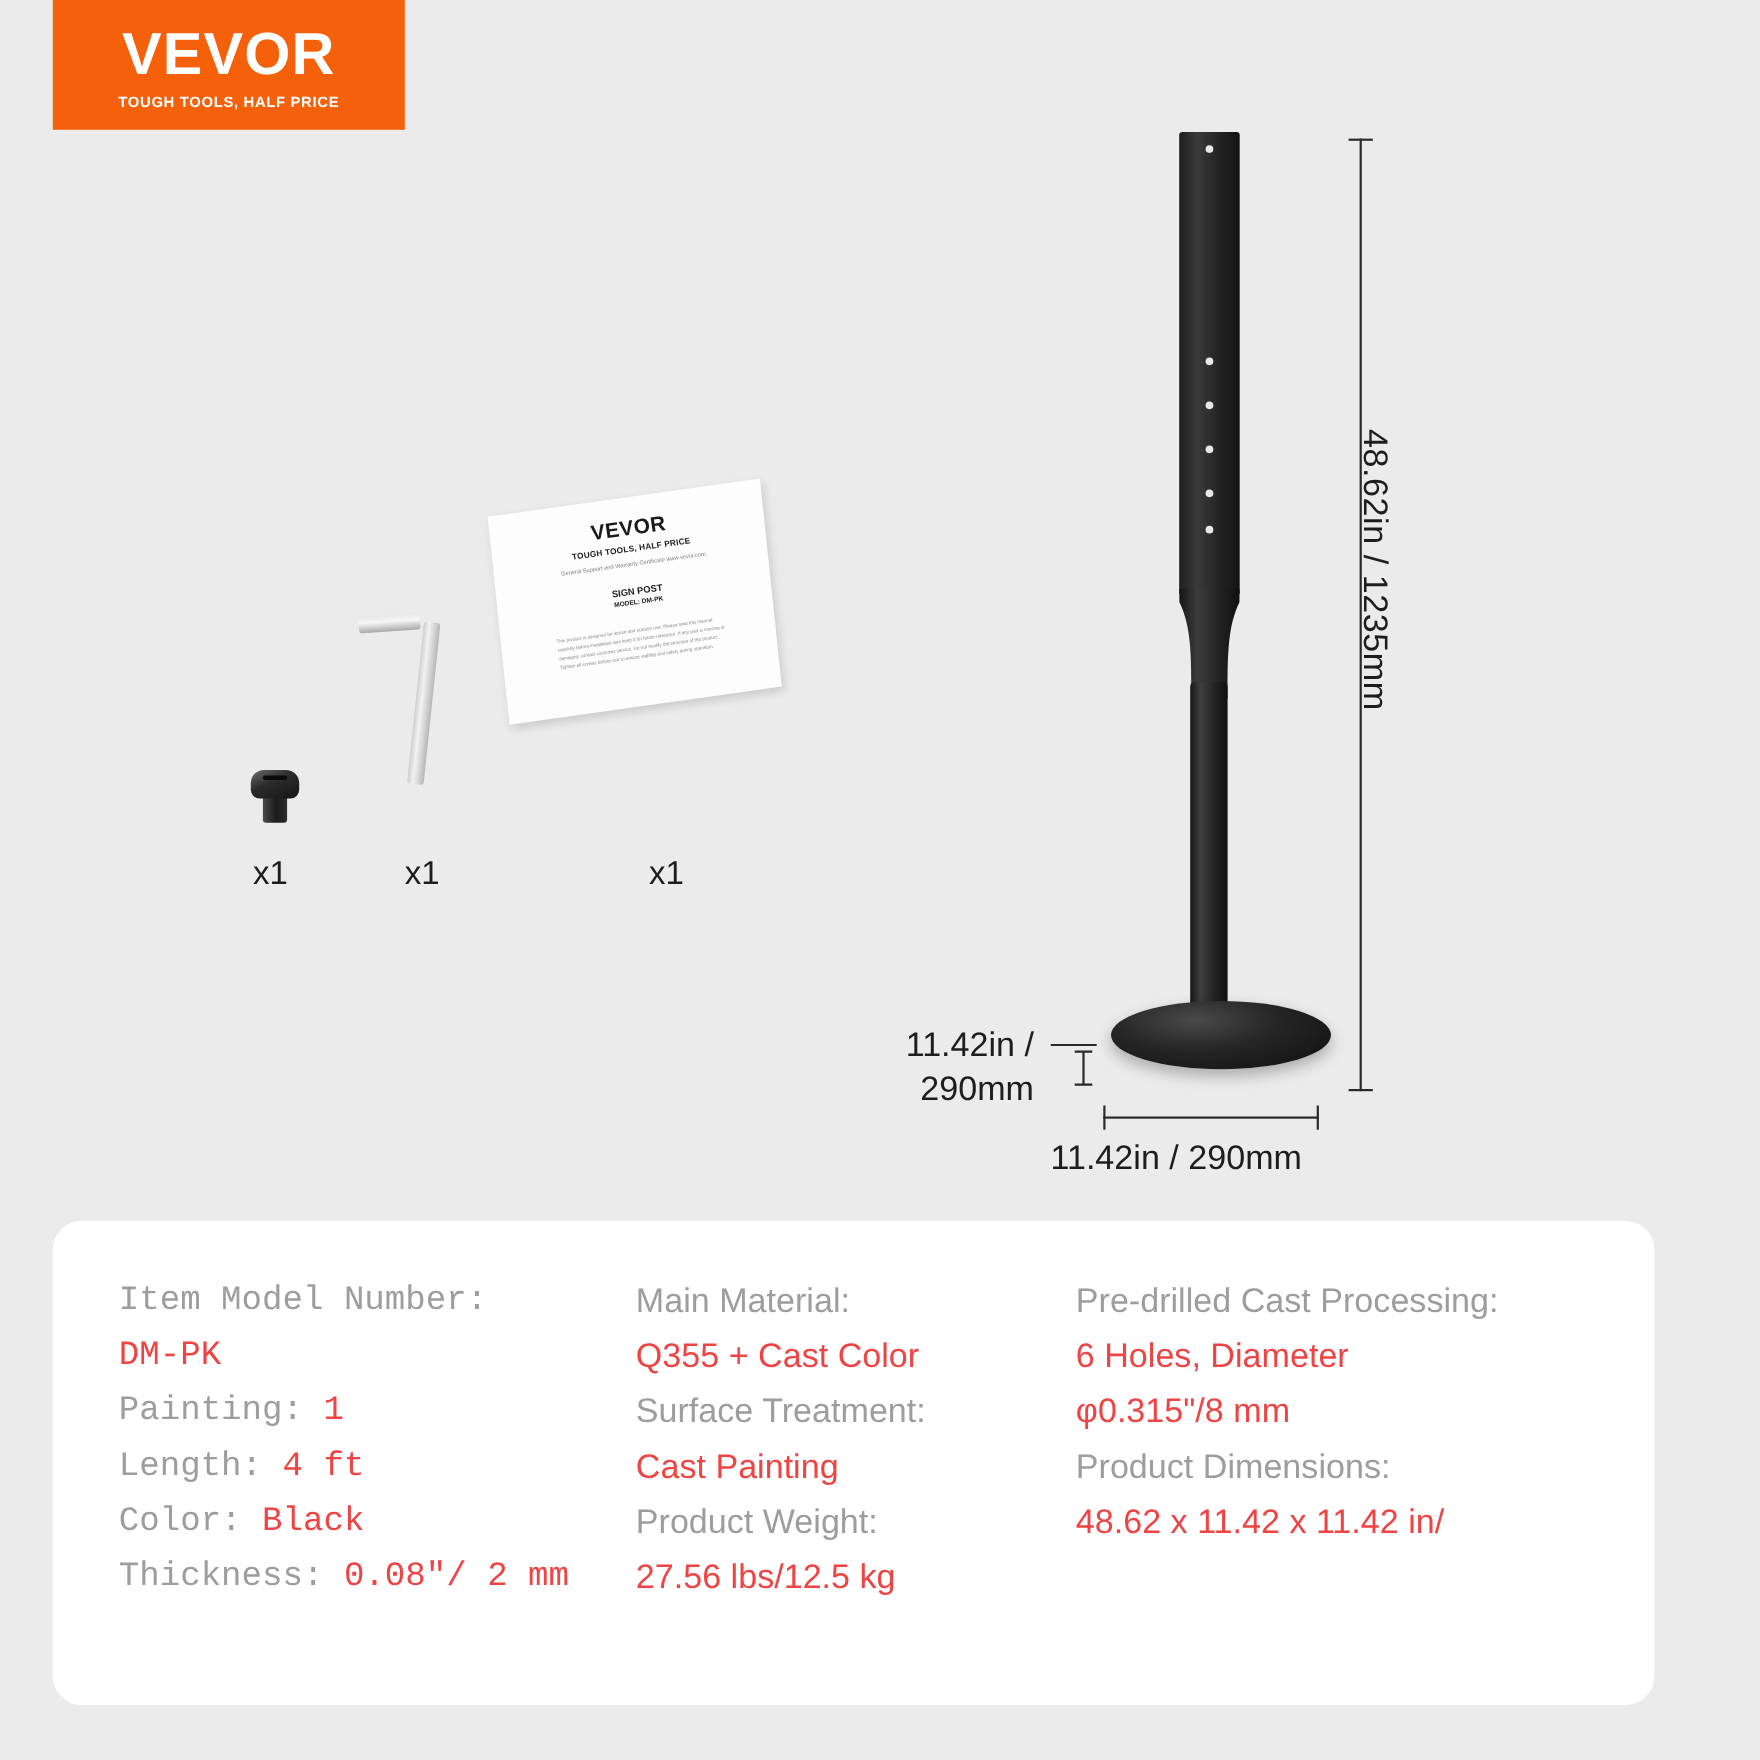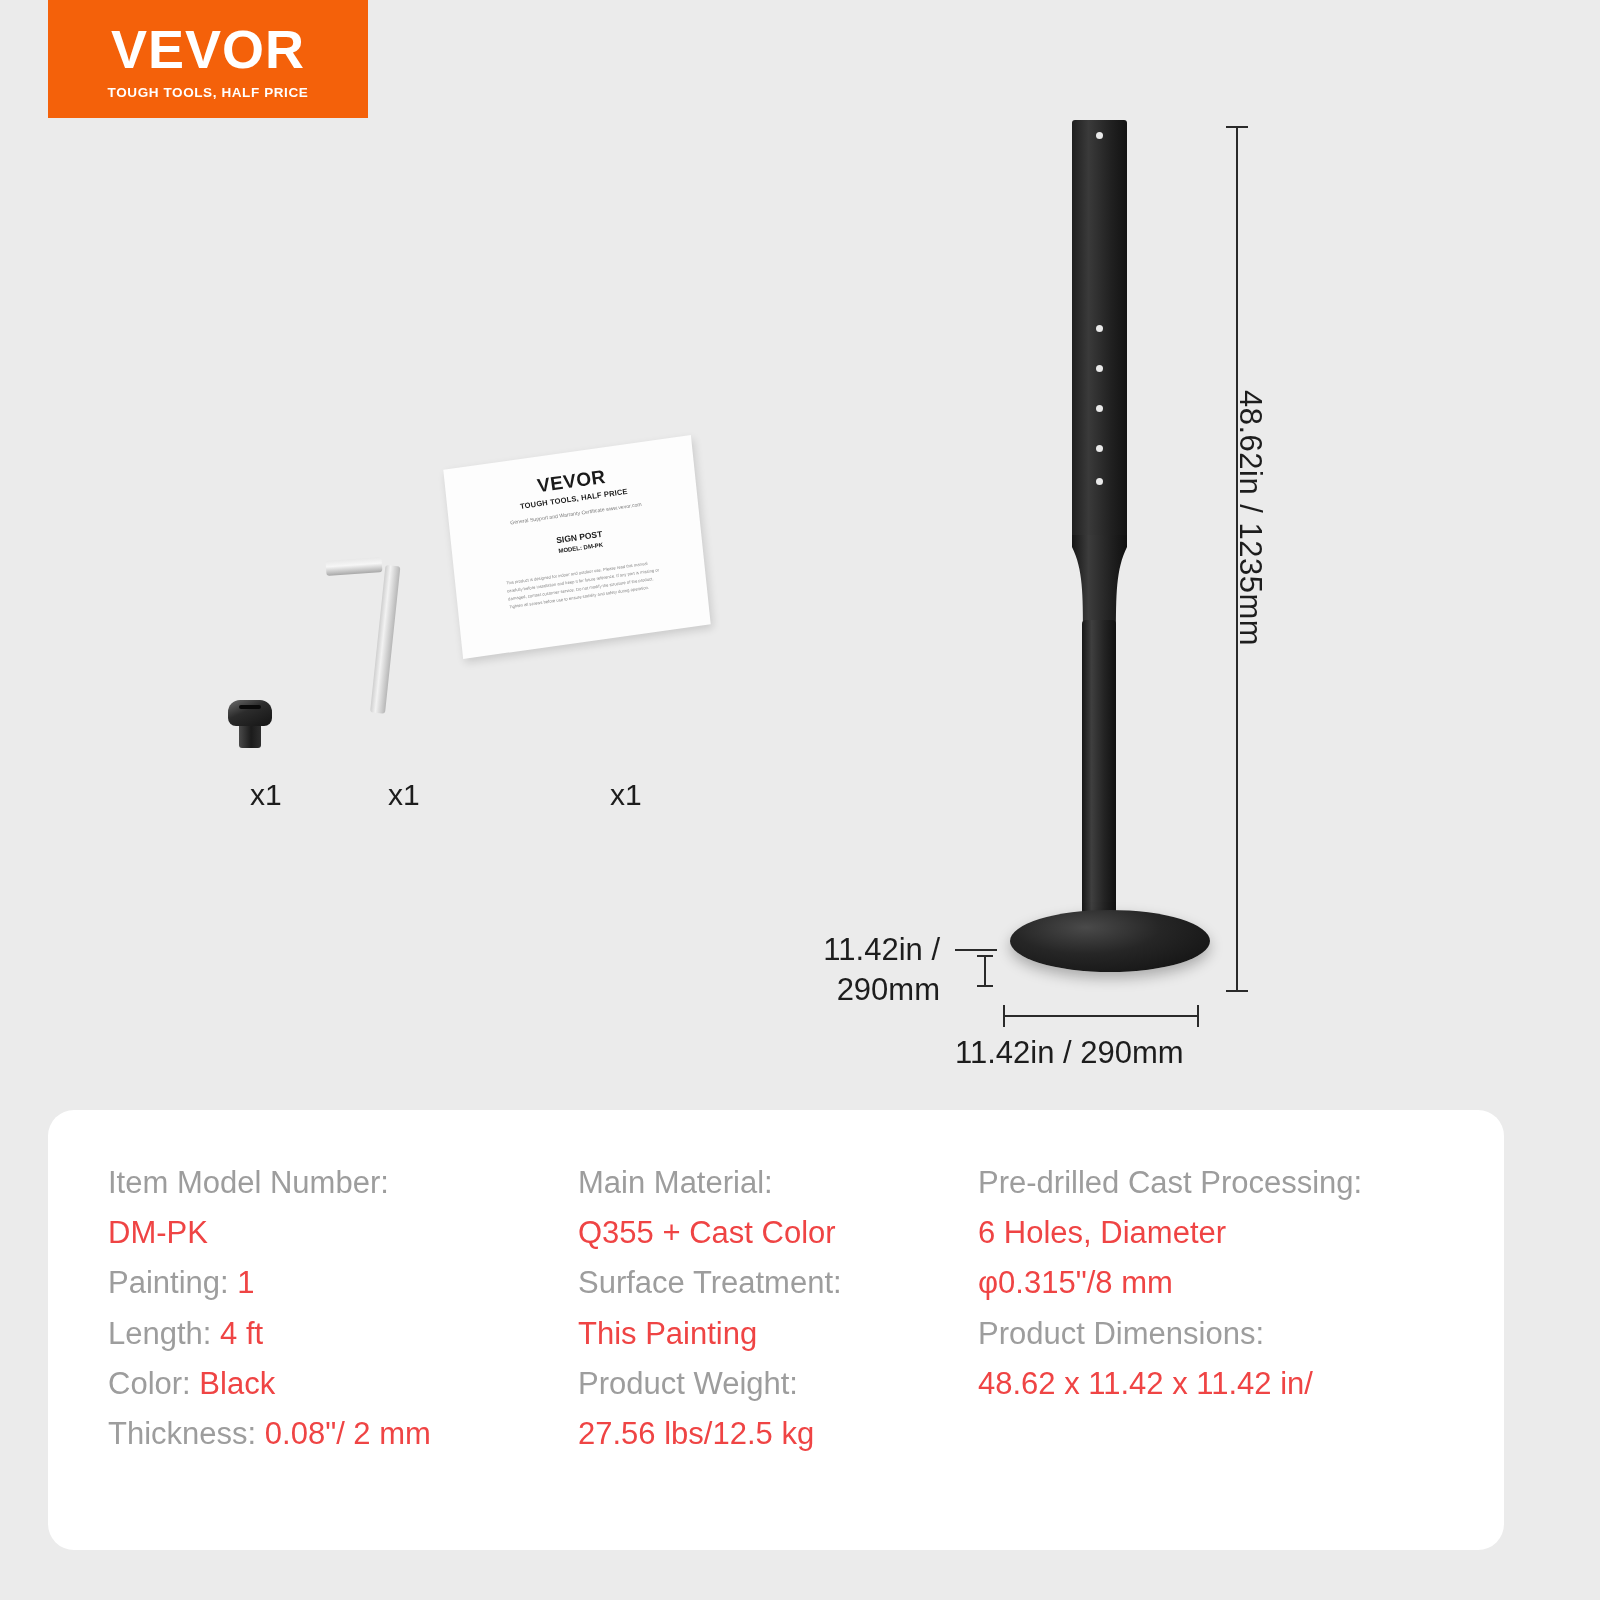--- a/index.html
+++ b/index.html
@@ -160,21 +160,20 @@
     color: #8a8a8a;
     line-height: 1.9;
     text-align: left;
     padding: 0 6px;
   }
 
   .qty {
     position: absolute;
     font-size: 30px;
     color: #1d1d1d;
-    margin-left: 20px;
   }
   .qty-1 { left: 230px; top: 778px; }
   .qty-2 { left: 368px; top: 778px; }
   .qty-3 { left: 590px; top: 778px; }
 
   
   .post-wrap {
     position: absolute;
     left: 1010px;
     top: 120px;
@@ -304,21 +303,21 @@
     height: 440px;
     background: #ffffff;
     border-radius: 26px;
     display: flex;
     padding: 48px 60px 0 60px;
     box-sizing: border-box;
   }
   .spec-col {
     flex: 1;
   }
-  .spec-col.c1 { flex: 0 0 470px; }
+  .spec-col.c1 { flex: 0 0 470px; font-family: Liberation Mono, monospace; }
   .spec-col.c2 { flex: 0 0 400px; }
   .spec-col.c3 { flex: 1; }
   .spec-line {
     font-size: 31px;
     line-height: 1.62;
     color: #2b2b2b;
     white-space: nowrap;
   }
   .spec-key { color: #9d9d9d; }
   .spec-val { color: #ef4444; }
@@ -415,21 +414,21 @@
     <div class="spec-line"><span class="spec-key">Painting:</span> <span class="spec-val">1</span></div>
     <div class="spec-line"><span class="spec-key">Length:</span> <span class="spec-val">4 ft</span></div>
     <div class="spec-line"><span class="spec-key">Color:</span> <span class="spec-val">Black</span></div>
     <div class="spec-line"><span class="spec-key">Thickness:</span> <span class="spec-val">0.08"/ 2 mm</span></div>
   </div>
 
   <div class="spec-col c2">
     <div class="spec-line"><span class="spec-key">Main Material:</span></div>
     <div class="spec-line"><span class="spec-val">Q355 + Cast Color</span></div>
     <div class="spec-line"><span class="spec-key">Surface Treatment:</span></div>
-    <div class="spec-line"><span class="spec-val">This Painting</span></div>
+    <div class="spec-line"><span class="spec-val">Cast Painting</span></div>
     <div class="spec-line"><span class="spec-key">Product Weight:</span></div>
     <div class="spec-line"><span class="spec-val">27.56 lbs/12.5 kg</span></div>
   </div>
 
   <div class="spec-col c3">
     <div class="spec-line"><span class="spec-key">Pre-drilled Cast Processing:</span></div>
     <div class="spec-line"><span class="spec-val">6 Holes, Diameter</span></div>
     <div class="spec-line"><span class="spec-val">φ0.315"/8 mm</span></div>
     <div class="spec-line"><span class="spec-key">Product Dimensions:</span></div>
     <div class="spec-line"><span class="spec-val">48.62 x 11.42 x 11.42  in/</span></div>

